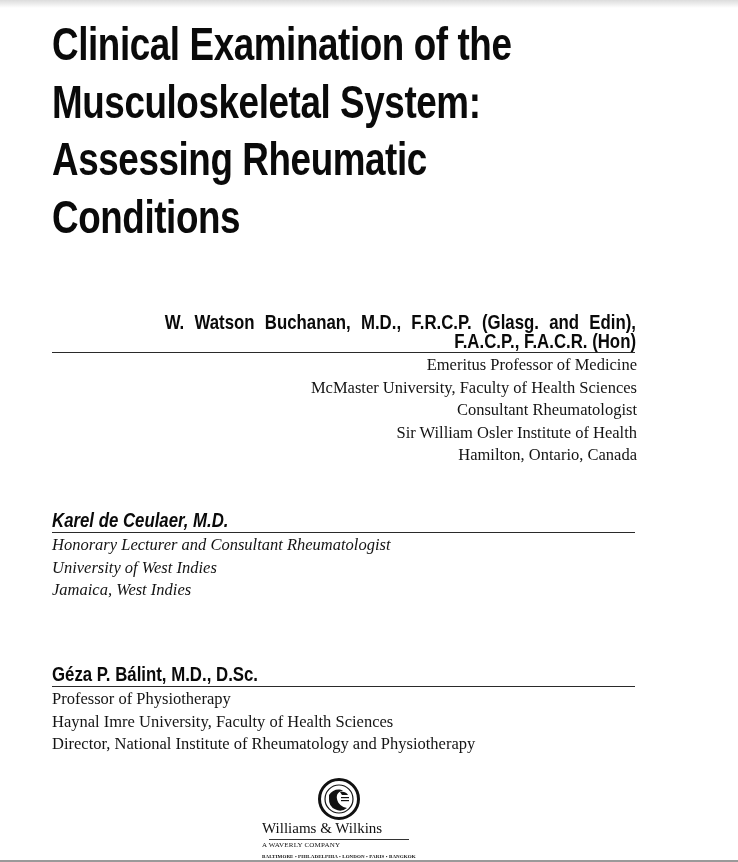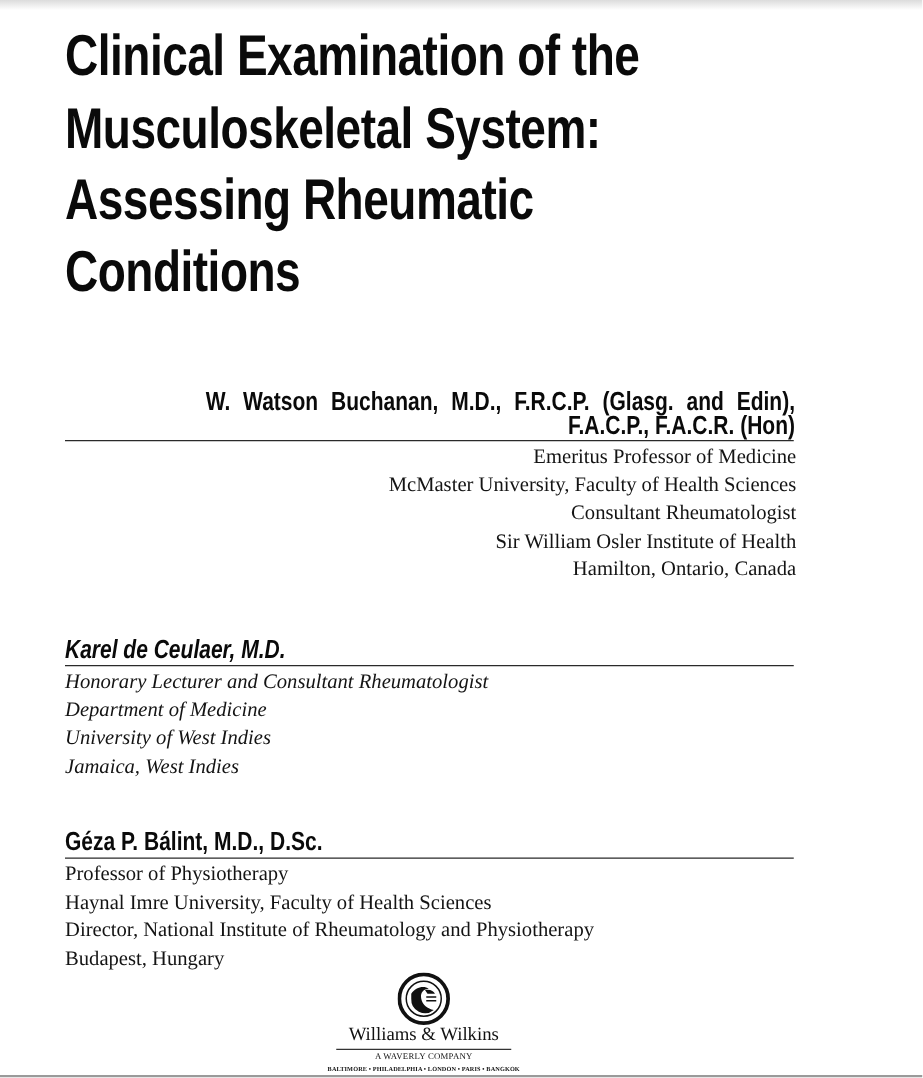--- a/index.html
+++ b/index.html
@@ -45,21 +45,21 @@
   .affils .aline { display: block; white-space: nowrap; }
 
   #author-1 { top: 312px; text-align: right; }
   #author-1 .author-name { height: 40px; }
   #author-2 { top: 510px; font-style: italic; }
   #author-2 .author-name { height: 22px; }
   #author-3 { top: 664px; }
   #author-3 .author-name { height: 22px; }
 
   
-  .publisher { position: absolute; left: 262px; top: 778px; width: 154px; text-align: center; }
+  .publisher { position: absolute; left: 262px; top: 778px; width: 154px; }
   .logo { width: 42px; height: 42px; margin: 0 auto; display: block; }
   .pub-name {
     font-family: "Liberation Serif", serif; font-size: 15px; line-height: 15px;
     margin-top: 1px; white-space: nowrap; color: #111;
   }
   .pub-rule { width: 140px; margin: 3px auto 0; border-top: 1px solid #333; }
   .pub-sub {
     font-family: "Liberation Serif", serif; font-size: 7px; line-height: 9px;
     letter-spacing: 0.2px; margin-top: 1px; white-space: nowrap;
   }
@@ -97,36 +97,34 @@
     </div>
   </section>
 
   <section class="author" id="author-2">
     <div class="author-name">
       <span class="nline">Karel de Ceulaer, M.D.</span>
     </div>
     <div class="rule"></div>
     <div class="affils">
       <span class="aline">Honorary Lecturer and Consultant Rheumatologist</span>
-      <span class="aline">Department of Medicine</span>
       <span class="aline">University of West Indies</span>
       <span class="aline">Jamaica, West Indies</span>
     </div>
   </section>
 
   <section class="author" id="author-3">
     <div class="author-name">
       <span class="nline">Géza P. Bálint, M.D., D.Sc.</span>
     </div>
     <div class="rule"></div>
     <div class="affils">
       <span class="aline">Professor of Physiotherapy</span>
       <span class="aline">Haynal Imre University, Faculty of Health Sciences</span>
       <span class="aline">Director, National Institute of Rheumatology and Physiotherapy</span>
-      <span class="aline">Budapest, Hungary</span>
     </div>
   </section>
 
   <footer class="publisher">
     <svg class="logo" viewBox="0 0 42 42">
       <circle cx="21" cy="21" r="19.5" fill="none" stroke="#111" stroke-width="3"></circle>
       <circle cx="21" cy="21" r="14" fill="#fff" stroke="#111" stroke-width="1.2"></circle>
       <path d="M11 21 A11 11 0 0 0 29 30 C24 29 20 26 19 21 C18 16 21 13 25 13 C21 10 14 12 11 17 Z" fill="#111"></path>
       <path d="M22 14 C26 13 29 15 30 17 L24 17 Z" fill="#111"></path>
       <rect x="23" y="19" width="8" height="1.2" fill="#111"></rect>

